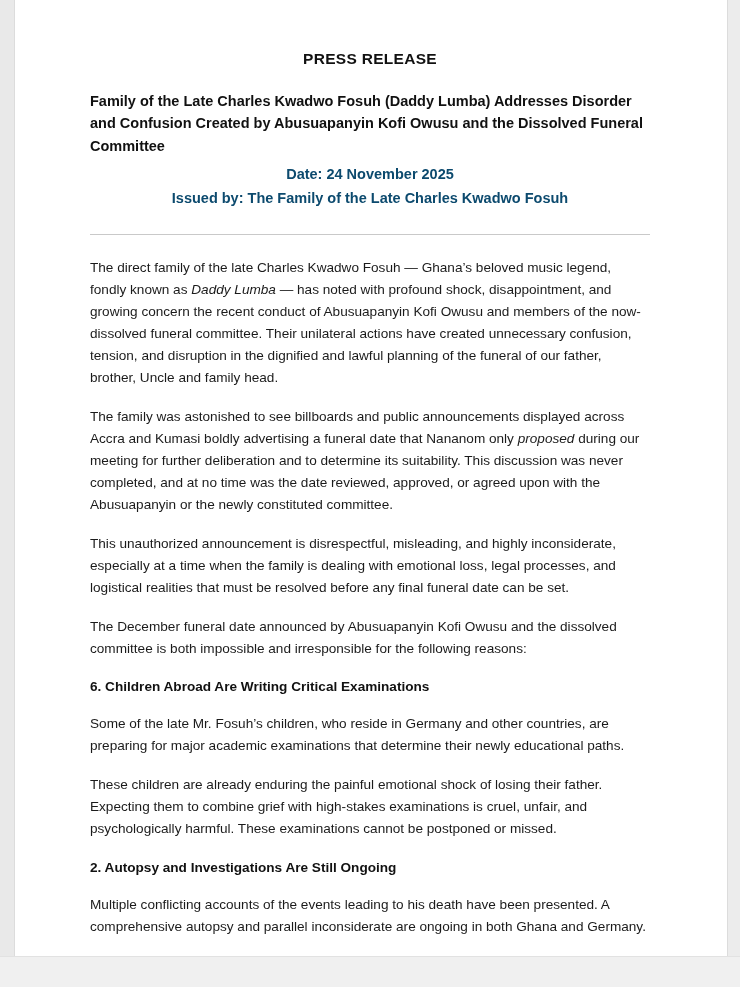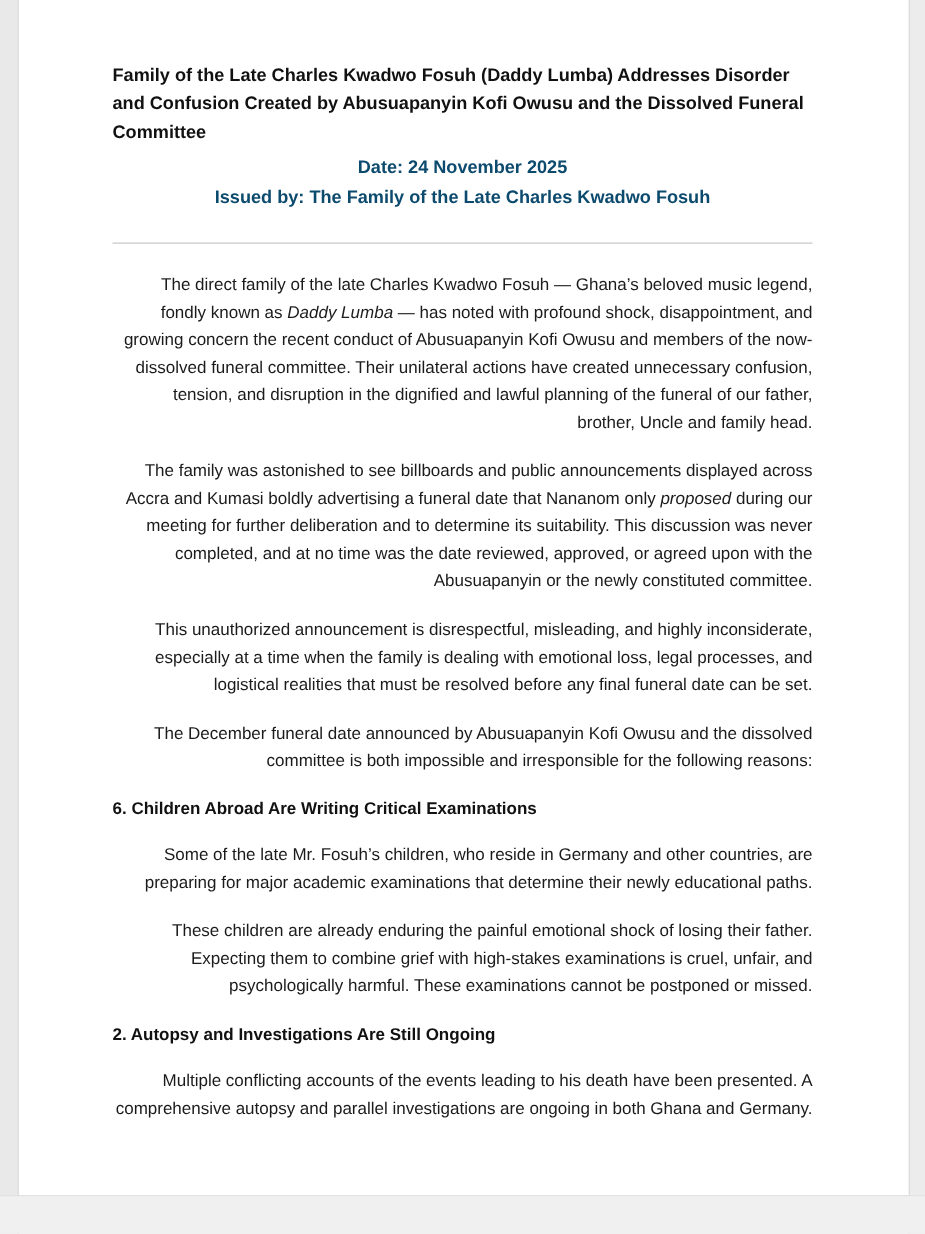--- a/index.html
+++ b/index.html
@@ -74,21 +74,21 @@
     border: none;
     border-top: 1px solid #c9c9c9;
     margin: 24px 0 22px 0;
     width: 100%;
   }
   p.body-text {
     font-size: 13.6px;
     line-height: 1.62;
     color: #1b1b1b;
     margin: 0 0 17px 0;
-    text-align: right;
+    text-align: left;
   }
   h3.section-head {
     font-size: 13.6px;
     font-weight: bold;
     color: #111111;
     margin: 0 0 16px 0;
     line-height: 1.5;
   }
   em.ital {
     font-style: italic;
@@ -98,20 +98,21 @@
 <body>
 
 <div class="page">
 
   <div class="edge-left"></div>
   <div class="edge-right"></div>
   <div class="edge-bottom"></div>
 
   <div class="content">
 
+    <div class="doc-title">PRESS RELEASE</div>
 
     <div class="subtitle">Family of the Late Charles Kwadwo Fosuh (Daddy Lumba) Addresses Disorder and Confusion Created by Abusuapanyin Kofi Owusu and the Dissolved Funeral Committee</div>
 
     <div class="meta-line">Date: 24 November 2025</div>
 
     <div class="meta-line">Issued by: The Family of the Late Charles Kwadwo Fosuh</div>
 
     <hr class="rule">
 
     <p class="body-text"><span>The direct family of the late Charles Kwadwo Fosuh — Ghana’s beloved music legend, fondly known as </span><em class="ital">Daddy Lumba</em><span> — has noted with profound shock, disappointment, and growing concern the recent conduct of Abusuapanyin Kofi Owusu and members of the now-dissolved funeral committee. Their unilateral actions have created unnecessary confusion, tension, and disruption in the dignified and lawful planning of the funeral of our father, brother, Uncle and family head.</span></p>
@@ -124,16 +125,16 @@
 
     <h3 class="section-head">6. Children Abroad Are Writing Critical Examinations</h3>
 
     <p class="body-text">Some of the late Mr. Fosuh’s children, who reside in Germany and other countries, are preparing for major academic examinations that determine their newly educational paths.</p>
 
     <p class="body-text">These children are already enduring the painful emotional shock of losing their father. Expecting them to combine grief with high-stakes examinations is cruel, unfair, and psychologically harmful. These examinations cannot be postponed or missed.</p>
 
     <h3 class="section-head">2. Autopsy and Investigations Are Still Ongoing</h3>
 
 
-    <p class="body-text">Multiple conflicting accounts of the events leading to his death have been presented. A comprehensive autopsy and parallel investigations are ongoing in both Ghana and Germany.</p>
+    <p class="body-text">Multiple conflicting accounts of the events leading to his death have been presented. A comprehensive autopsy and parallel inconsiderate are ongoing in both Ghana and Germany.</p>
 
   </div>
 </div>
 
 </body></html>

